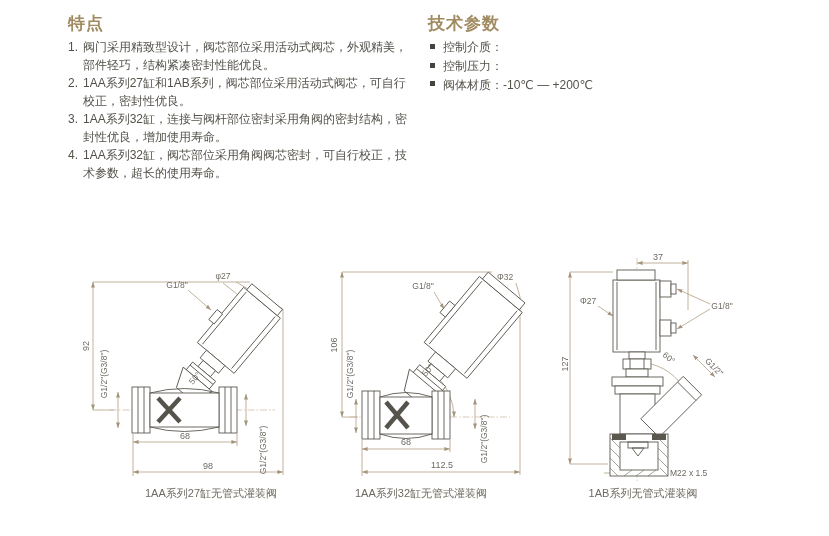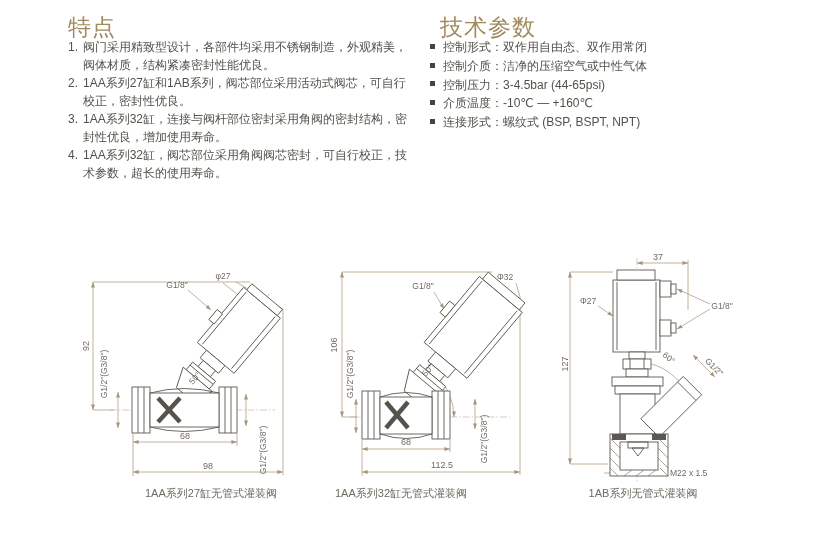--- a/index.html
+++ b/index.html
@@ -1,19 +1,19 @@
 <!DOCTYPE html>
 <html><head>
 <meta charset="utf-8">
 <style>
   html,body{margin:0;padding:0;background:#fff;}
   .page{position:relative;width:829px;height:536px;background:#ffffff;overflow:hidden;
         font-family:"Liberation Sans","DejaVu Sans",sans-serif;}
   
-  .col-title{position:absolute;top:12px;margin:0;font-size:23px;font-weight:normal;
+  .col-title{position:absolute;top:12px;margin:0;font-size:17px;font-weight:bold;
              letter-spacing:1px;color:#a08a60;}
   .features{position:absolute;left:68px;top:38px;width:348px;}
   .feat-row{display:flex;font-size:12px;line-height:18px;color:#53514a;}
   .feat-num{width:15px;flex:0 0 15px;}
   .feat-text{flex:1;}
   .specs{position:absolute;left:428px;top:38px;width:370px;}
   .spec-row{display:flex;align-items:baseline;font-size:12px;line-height:18.8px;color:#53514a;}
   .sq{width:5px;height:5px;background:#45443f;margin:0 8px 2px 2px;flex:0 0 5px;align-self:center;}
   .spec-label{white-space:nowrap;}
   .spec-value{white-space:nowrap;}
@@ -33,62 +33,50 @@
 </style>
 </head>
 <body>
 
 <div class="page">
 
   <h2 class="col-title" style="left:68px;">特点</h2>
   <div class="features">
     <div class="feat-row">
       <span class="feat-num">1.</span>
-      <span class="feat-text">阀门采用精致型设计，各部件均采用不锈钢制造，外观精美，阀体材质，结构紧凑密封性能优良。</span>
+      <span class="feat-text">阀门采用精致型设计，阀芯部位采用活动式阀芯，外观精美，部件轻巧，结构紧凑密封性能优良。</span>
     </div>
     <div class="feat-row">
       <span class="feat-num">2.</span>
       <span class="feat-text">1AA系列27缸和1AB系列，阀芯部位采用活动式阀芯，可自行校正，密封性优良。</span>
     </div>
     <div class="feat-row">
       <span class="feat-num">3.</span>
       <span class="feat-text">1AA系列32缸，连接与阀杆部位密封采用角阀的密封结构，密封性优良，增加使用寿命。</span>
     </div>
     <div class="feat-row">
       <span class="feat-num">4.</span>
       <span class="feat-text">1AA系列32缸，阀芯部位采用角阀阀芯密封，可自行校正，技术参数，超长的使用寿命。</span>
     </div>
   </div>
 
-  <h2 class="col-title" style="left:440px;">技术参数</h2>
+  <h2 class="col-title" style="left:428px;">技术参数</h2>
   <div class="specs">
     <div class="spec-row">
         <span class="sq"></span>
-        <span class="spec-label">控制形式：</span>
-        <span class="spec-value">双作用自由态、双作用常闭</span>
-      </div>
-    <div class="spec-row">
-        <span class="sq"></span>
         <span class="spec-label">控制介质：</span>
-        <span class="spec-value">洁净的压缩空气或中性气体</span>
       </div>
     <div class="spec-row">
         <span class="sq"></span>
         <span class="spec-label">控制压力：</span>
-        <span class="spec-value">3-4.5bar (44-65psi)</span>
       </div>
     <div class="spec-row">
         <span class="sq"></span>
-        <span class="spec-label">介质温度：</span>
-        <span class="spec-value">-10℃ — +160℃</span>
-      </div>
-    <div class="spec-row">
-        <span class="sq"></span>
-        <span class="spec-label">连接形式：</span>
-        <span class="spec-value">螺纹式 (BSP, BSPT, NPT)</span>
+        <span class="spec-label">阀体材质：</span>
+        <span class="spec-value">-10℃ — +200℃</span>
       </div>
   </div>
 
   <div class="fig" style="left:70px;top:252px;width:250px;height:234px;">
     <svg width="250" height="234" viewBox="0 0 250 234">
       <defs>
         <marker id="ah1" markerWidth="7" markerHeight="5" refX="7" refY="2.5" orient="auto-start-reverse">
           <path d="M0,0 L7,2.5 L0,5 z" fill="#a5947c"></path>
         </marker>
       </defs>
@@ -281,16 +269,16 @@
         <text class="t8" text-anchor="middle" x="162" y="57">G1/8"</text>
         <text class="t9" text-anchor="middle" transform="rotate(-90 8 112)" x="8" y="112">127</text>
         <text class="t8" text-anchor="middle" transform="rotate(40 107 108)" x="107" y="108">60°</text>
         <text class="t8" text-anchor="middle" transform="rotate(45 152 117)" x="152" y="117">G1/2"</text>
         <text class="t8" x="110" y="224">M22 x 1.5</text>
       </g>
     </svg>
   </div>
 
   <div class="caption" style="left:211px;">1AA系列27缸无管式灌装阀</div>
-  <div class="caption" style="left:401px;">1AA系列32缸无管式灌装阀</div>
+  <div class="caption" style="left:421px;">1AA系列32缸无管式灌装阀</div>
   <div class="caption" style="left:643px;">1AB系列无管式灌装阀</div>
 
 </div>
 
 </body></html>

